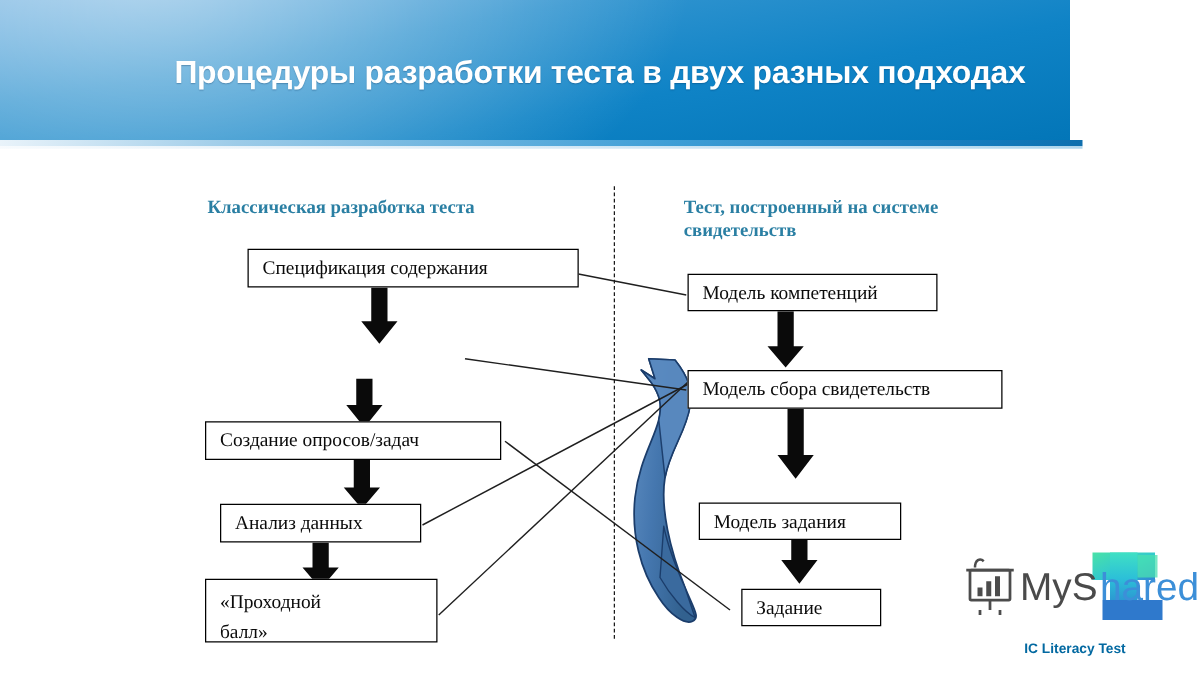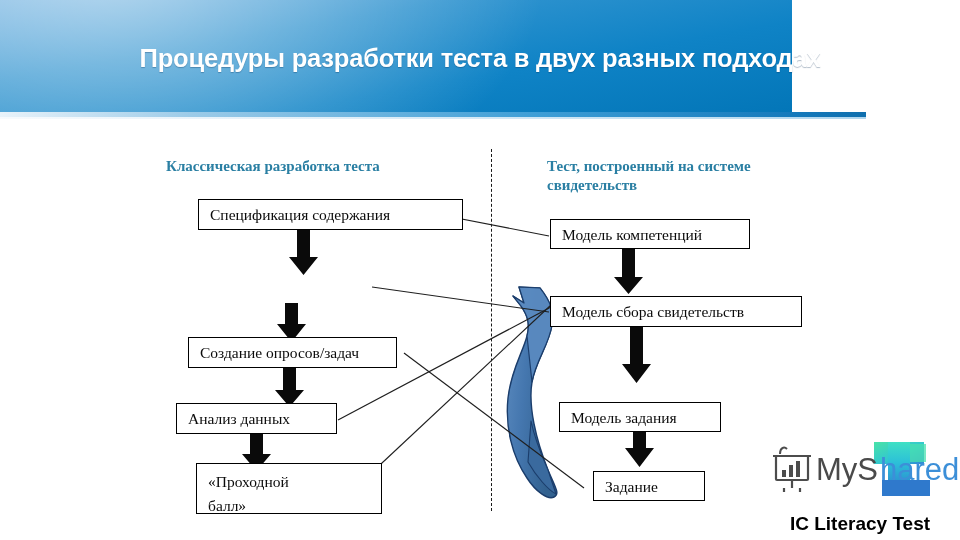--- a/index.html
+++ b/index.html
@@ -6,21 +6,21 @@
   html,body{margin:0;padding:0;}
   body{
     width:960px;height:540px;overflow:hidden;background:#ffffff;
     font-family:"Liberation Sans", sans-serif;
     position:relative;
   }
   #slide{position:absolute;left:0;top:0;width:960px;height:540px;background:#fff;}
 
   
   .header{
-    position:absolute;left:0;top:0;width:792px;height:112px;
+    position:absolute;left:0;top:0;width:856px;height:112px;
     background:
       radial-gradient(ellipse 700px 420px at 14% -25%, rgba(255,255,255,0.55) 0%, rgba(255,255,255,0.0) 62%),
       linear-gradient(170deg,#63aadd 0%,#2f93cf 32%,#0f83c6 64%,#0376b8 100%);
   }
   .header-title{
     position:absolute;left:0;top:44px;width:960px;
     text-align:center;
     color:#ffffff;
     font-family:"Liberation Sans", sans-serif;
     font-weight:bold;
@@ -67,44 +67,44 @@
     font-family:"Liberation Serif", serif;
     font-size:15.5px;
     color:#0b0b0b;
     line-height:19px;
     display:flex;
     align-items:center;
     padding-left:11px;
     padding-right:6px;
     white-space:pre-line;
   }
-  .node.two-line{align-items:flex-start;padding-top:6px;line-height:24px;margin-left:32px;}
+  .node.two-line{align-items:flex-start;padding-top:6px;line-height:24px;}
 
   
   #n-spec   {left:170px;top:199px;width:265px;height:31px;margin-left:28px;}
   #n-frame  {left:170px;top:272px;width:201px;height:31px;}
-  #n-create {left:188px;top:337px;width:209px;height:31px;}
+  #n-create {left:164px;top:337px;width:237px;height:31px;}
   #n-anal   {left:176px;top:403px;width:161px;height:31px;}
   #n-score  {left:164px;top:463px;width:186px;height:51px;}
 
   
   #n-comp   {left:550px;top:219px;width:200px;height:30px;}
   #n-gather {left:550px;top:296px;width:252px;height:31px;}
   #n-task   {left:559px;top:386px;width:162px;height:30px;margin-top:16px;}
   #n-item   {left:583px;top:471px;width:112px;height:30px;margin-left:10px;}
 
   
   #wires{position:absolute;left:0;top:0;width:960px;height:540px;pointer-events:none;}
 
   
   .wm{position:absolute;}
   #wm-logo{left:770px;top:438px;width:190px;height:62px;}
   #wm-caption{
     position:absolute;left:760px;top:513px;width:200px;text-align:center;
-    font-family:"Liberation Sans", sans-serif;font-weight:bold;font-size:19px;color:#000000;
+    font-family:"Liberation Sans", sans-serif;font-weight:bold;font-size:11px;color:#0369a1;
   }
 </style>
 </head>
 <body>
 
 <div id="slide">
 
   <div class="header">
     <div class="header-title">Процедуры разработки теста в двух разных подходах</div>
   </div>

